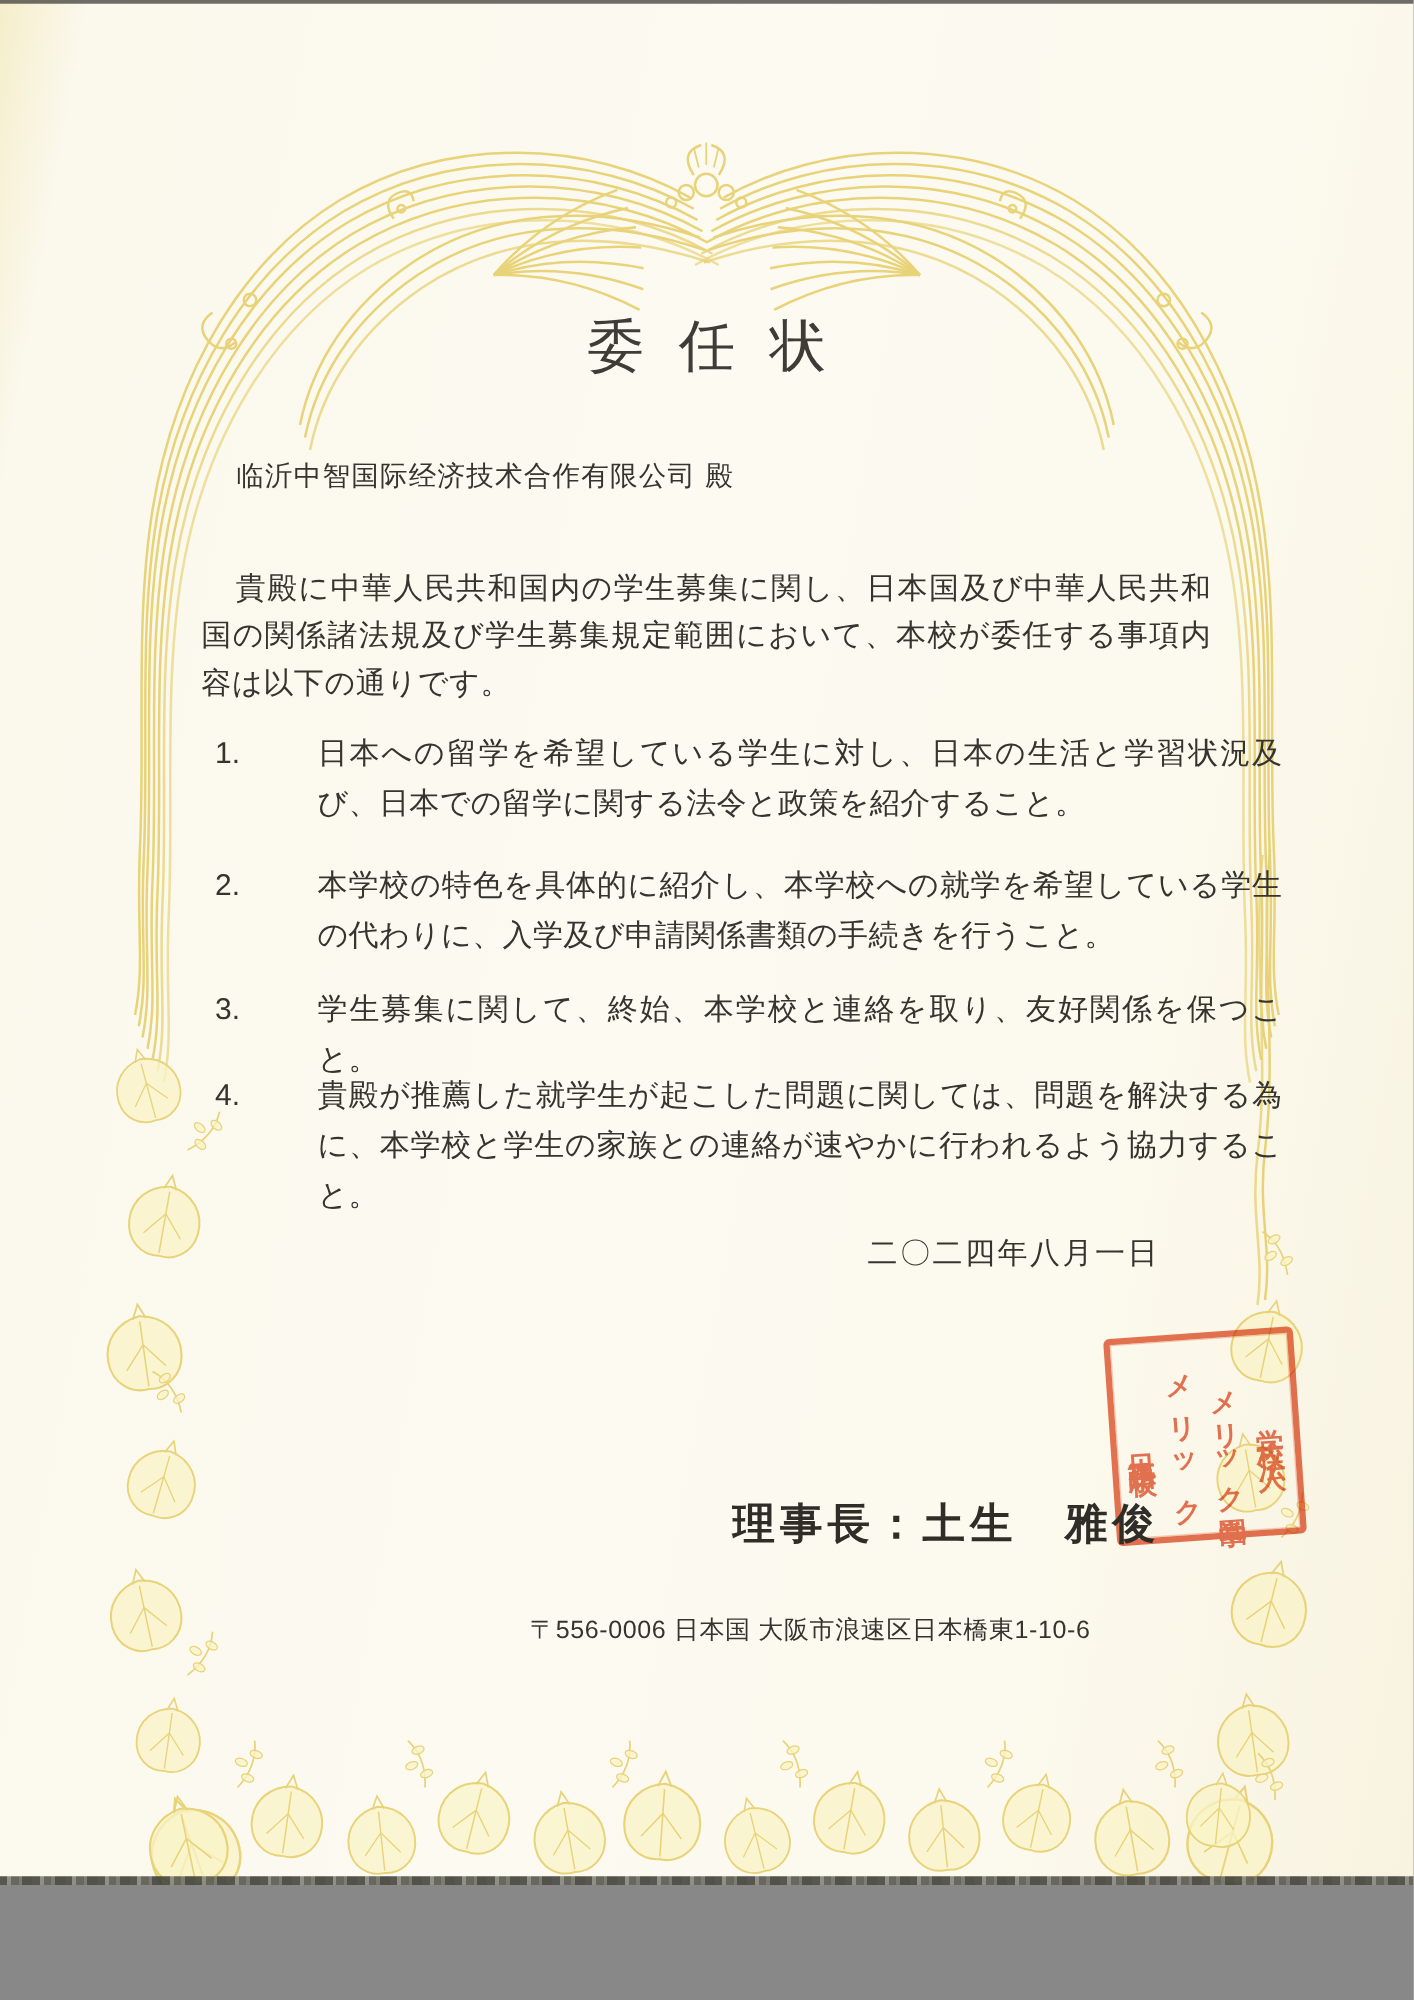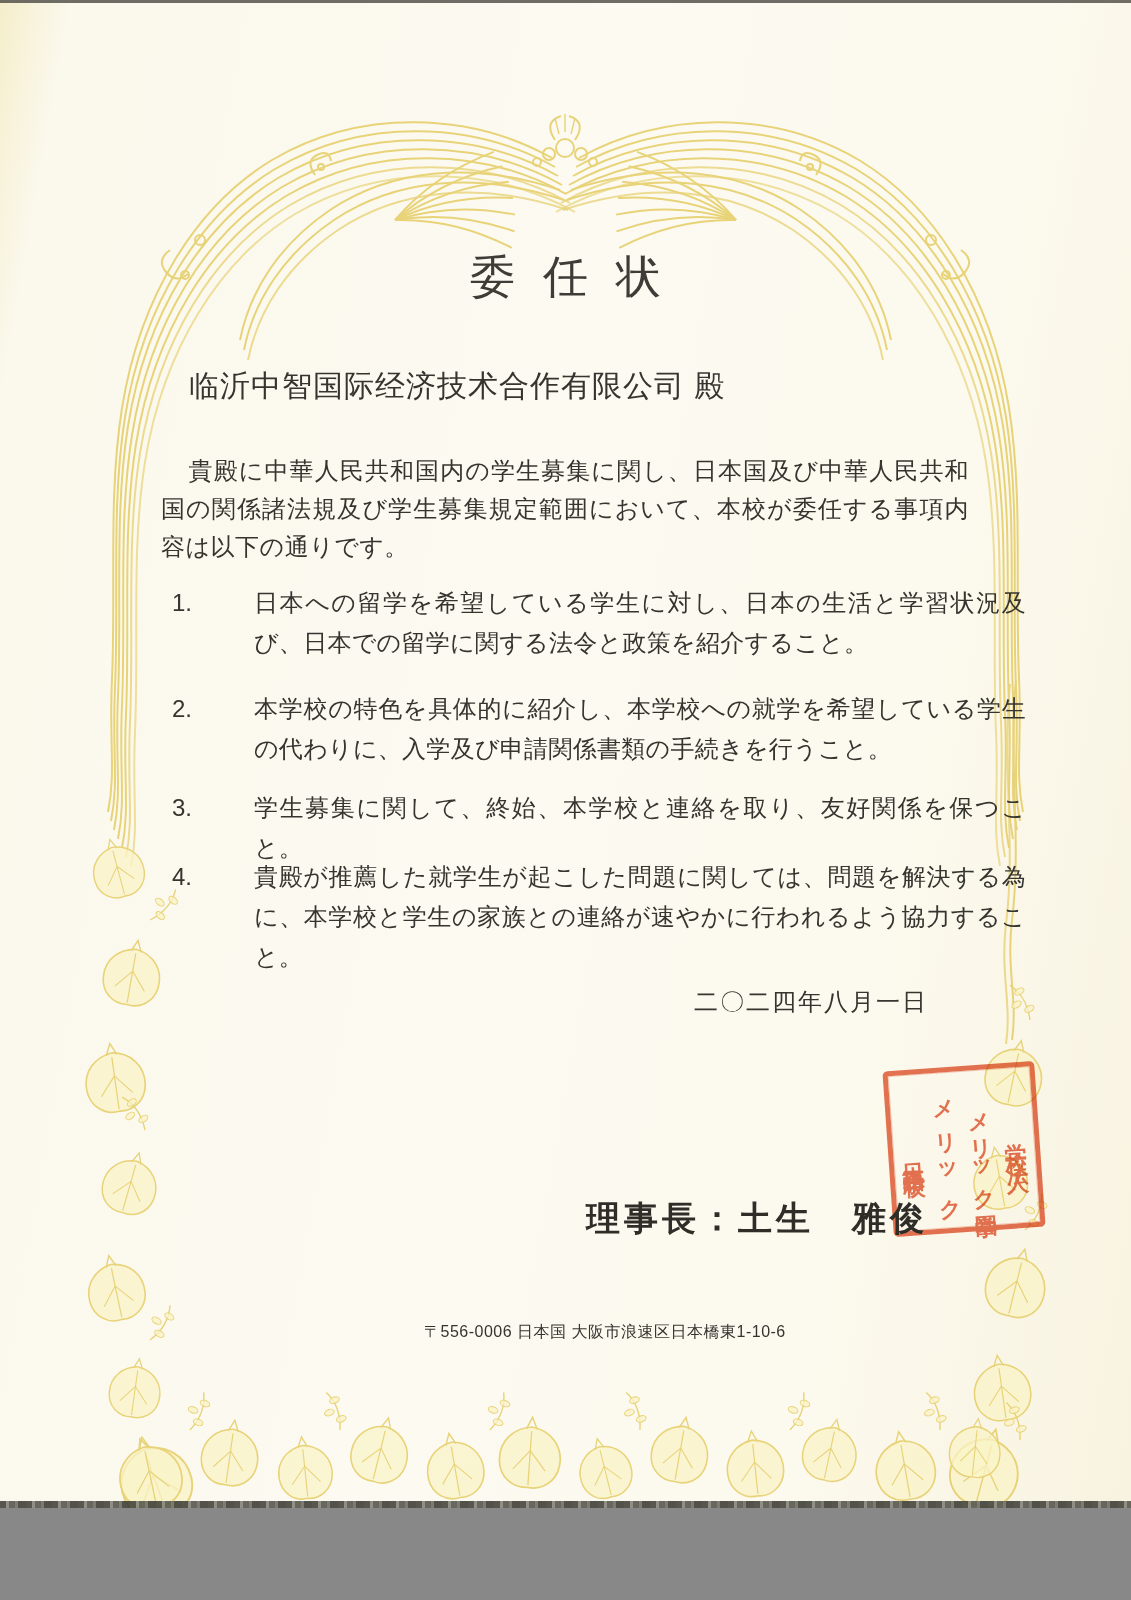--- a/index.html
+++ b/index.html
@@ -19,35 +19,35 @@
     background:repeating-linear-gradient(90deg,#45453d 0 6px,#84847a 6px 9px,#57574e 9px 15px,#6e6e64 15px 18px,#3f3f38 18px 26px);
     opacity:.9;
   }
   svg.border-art{position:absolute;inset:0;}
 
   .txt{position:absolute;white-space:pre-wrap;}
   .title{
     top:247px;left:0;right:0;text-align:center;
     font-size:45px;letter-spacing:.62em;padding-left:.62em;color:#3d3c37;
   }
-  .addressee{top:366px;left:189px;font-size:30px;letter-spacing:1px;}
+  .addressee{top:366px;left:189px;font-size:22px;letter-spacing:1px;}
   .intro{
     top:452px;left:161px;width:808px;
     font-size:24px;line-height:38px;text-indent:1.15em;letter-spacing:.5px;text-align:justify;
   }
   .item{position:absolute;left:172px;display:flex;font-size:24px;line-height:40px;}
   .item .num{width:34px;flex:0 0 34px;}
   .item .itxt{width:772px;letter-spacing:.3px;text-align:justify;margin-left:48px;}
   .item1{top:583px;} .item2{top:689px;} .item3{top:788px;} .item4{top:857px;}
   .date-line{top:986px;right:203px;font-size:24px;letter-spacing:2px;text-align:right;}
   .school-line{top:1150px;left:497px;font-size:22px;letter-spacing:.5px;}
   .chairman-line{
     top:1196px;left:586px;font-size:34px;font-weight:bold;letter-spacing:4px;color:#2e2d28;
   }
-  .addr-line{top:1290px;left:424px;font-size:16px;letter-spacing:.5px;margin-top:32px;}
+  .addr-line{top:1290px;left:424px;font-size:20px;letter-spacing:.5px;}
   .tel-line{top:1330px;left:462px;font-size:24px;letter-spacing:1px;}
 
   .seal{
     position:absolute;left:888px;top:1066px;width:152px;height:166px;
     border:5px solid var(--seal-red);border-radius:5px;
     box-shadow:inset 0 0 0 1px rgba(224,85,47,.35);
     transform:rotate(-4deg);
     display:flex;flex-direction:row-reverse;justify-content:space-around;align-items:center;
     color:var(--seal-red);opacity:.82;mix-blend-mode:multiply;
     padding:4px 2px;box-sizing:border-box;

